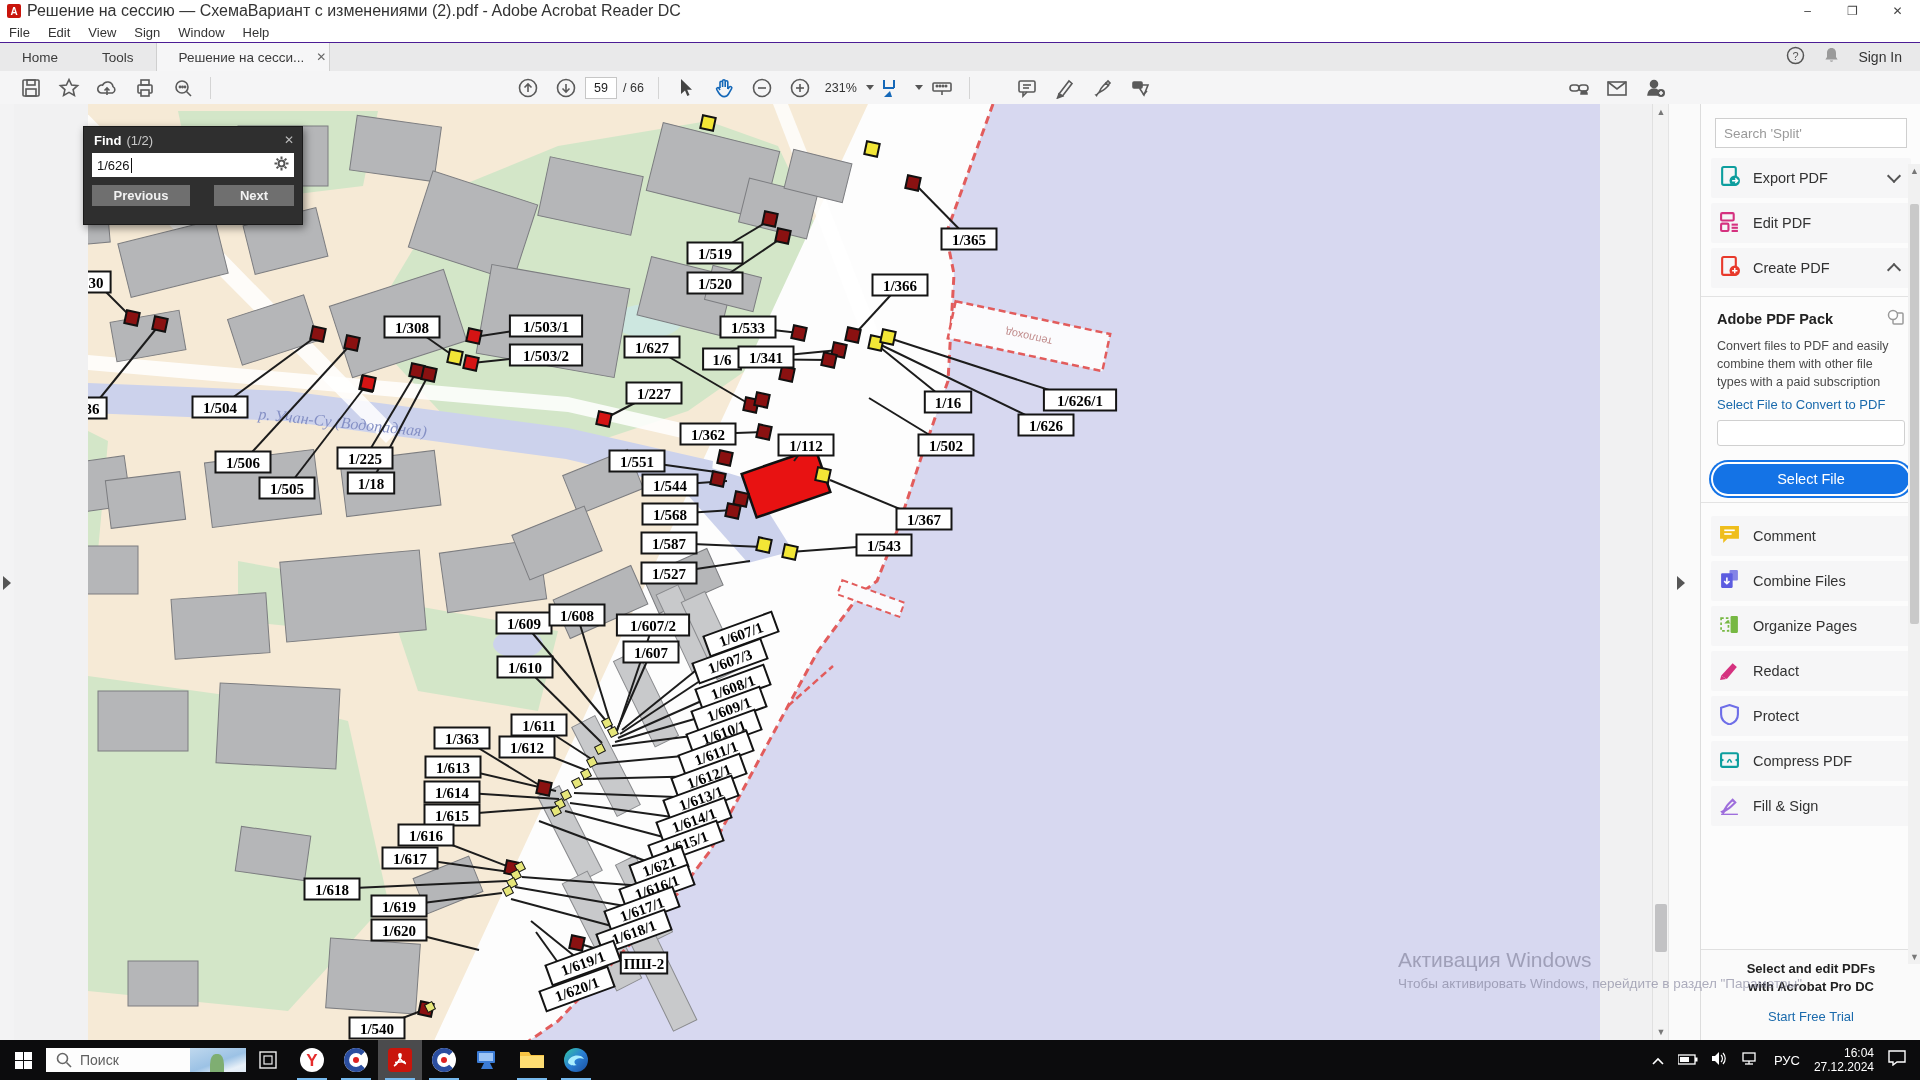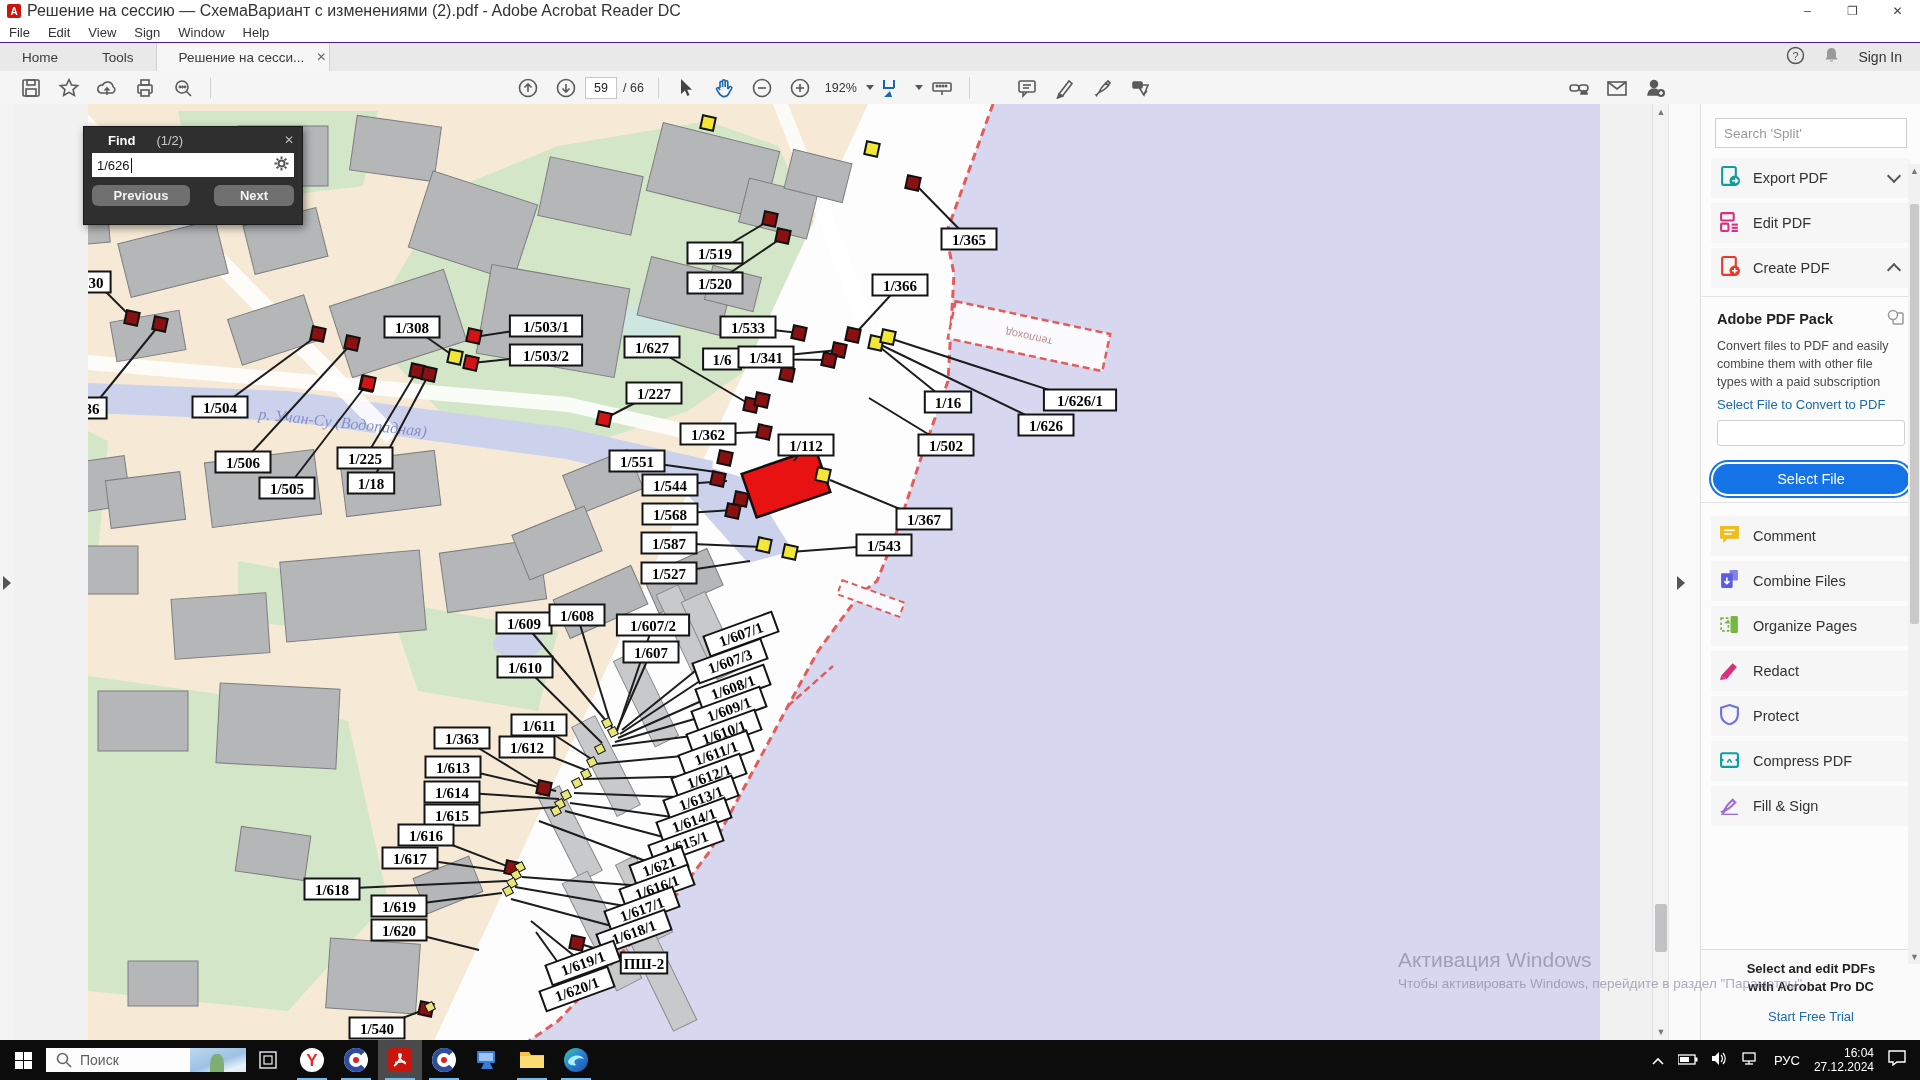--- a/index.html
+++ b/index.html
@@ -35,29 +35,29 @@
   #lstrip{left:0;top:104px;width:14px;height:936px;background:#f3f3f4;border-right:1px solid #ddd;}
   .paneltoggle{width:0;height:0;border-top:7px solid transparent;border-bottom:7px solid transparent;border-left:8px solid #555;}
   #docarea{left:14px;top:104px;width:1638px;height:936px;background:#f1f1f2;overflow:hidden;}
   #docscroll{left:1652px;top:104px;width:16px;height:936px;background:#f3f3f3;border-left:1px solid #e0e0e0;}
   #docscroll .arr{width:16px;height:16px;color:#777;font-size:9px;display:flex;align-items:center;justify-content:center;}
   #docscroll .thumb{position:absolute;left:2px;top:800px;width:12px;height:48px;background:#c2c2c4;border-radius:2px;}
   #gutter{left:1668px;top:104px;width:32px;height:936px;background:#fafafa;border-left:1px solid #e4e4e4;}
   
   #find{left:83px;top:126px;width:218px;height:97px;background:#2f2f2f;border:1px solid #1a1a1a;
         box-shadow:2px 3px 8px rgba(0,0,0,.45);color:#eee;}
-  #find .hdr{display:flex;align-items:flex-start;padding:6px 8px 2px 24px;font-size:13px;gap:16px;}
+  #find .hdr{display:flex;align-items:flex-start;padding:6px 8px 2px 10px;font-size:13px;}
   #find .hdr b{color:#fff;}
   #find .hdr .cnt{color:#c9c9c9;margin-left:5px;font-weight:normal;}
   #find .hdr .x{margin-left:auto;color:#bbb;font-size:12px;}
   #find .inp{margin:3px 8px;height:24px;background:#fff;display:flex;align-items:center;padding:0 5px;}
   #find .inp .q{font-size:13px;color:#111;}
   #find .inp .cur{width:1px;height:15px;background:#111;margin-left:1px;}
   #find .btns{display:flex;justify-content:space-between;padding:5px 8px;}
-  #find .btn{background:#6f6f6f;color:#f2f2f2;font-size:13px;font-weight:bold;border-radius:6px;
+  #find .btn{background:#6f6f6f;color:#f2f2f2;font-size:13px;font-weight:bold;border-radius:0;
      padding:3px 0;text-align:center;}
   
   #panel{left:1700px;top:104px;width:220px;height:936px;background:#fcfcfc;border-left:1px solid #ddd;}
   #psearch{margin:14px 14px 10px 14px;height:28px;border:1px solid #cfcfcf;background:#fff;display:flex;align-items:center;padding:0 8px;font-size:13.5px;color:#9a9a9a;}
   .prow{display:flex;align-items:center;height:40px;margin:5px 10px;padding-left:8px;background:#f6f6f7;border-radius:2px;}
   .prow .lbl{font-size:14.5px;color:#323232;margin-left:13px;}
   .prow .chev{margin-left:auto;margin-right:12px;}
   .chevup,.chevdn{width:8px;height:8px;border-right:2px solid #555;border-bottom:2px solid #555;}
   .chevdn{transform:rotate(45deg);margin-top:-4px;}
   .chevup{transform:rotate(-135deg);margin-top:4px;}
@@ -208,21 +208,21 @@
         <line x1="7" y1="11" x2="15" y2="11"></line>
       </svg>
     </div>
     <div class="tbi">
       <svg width="22" height="22" viewBox="0 0 22 22" fill="none" stroke="#5a5a5a" stroke-width="1.6">
         <circle cx="11" cy="11" r="8.5"></circle>
         <line x1="7" y1="11" x2="15" y2="11"></line>
         <line x1="11" y1="7" x2="11" y2="15"></line>
       </svg>
     </div>
-    <span class="tbtxt">192%</span>
+    <span class="tbtxt">231%</span>
     <div class="caretdn"></div>
     <div class="tbi">
       <svg width="26" height="22" viewBox="0 0 26 22" fill="none" stroke="#1568b8" stroke-width="2">
         <path d="M4 3v8h10 M14 3v8"></path>
         <path d="M10 14l-6 6h8z" fill="#1568b8" stroke="none"></path>
       </svg>
     </div>
     <div class="caretdn"></div>
     <div class="tbi">
       <svg width="26" height="22" viewBox="0 0 22 22" fill="none" stroke="#5a5a5a" stroke-width="1.6">

